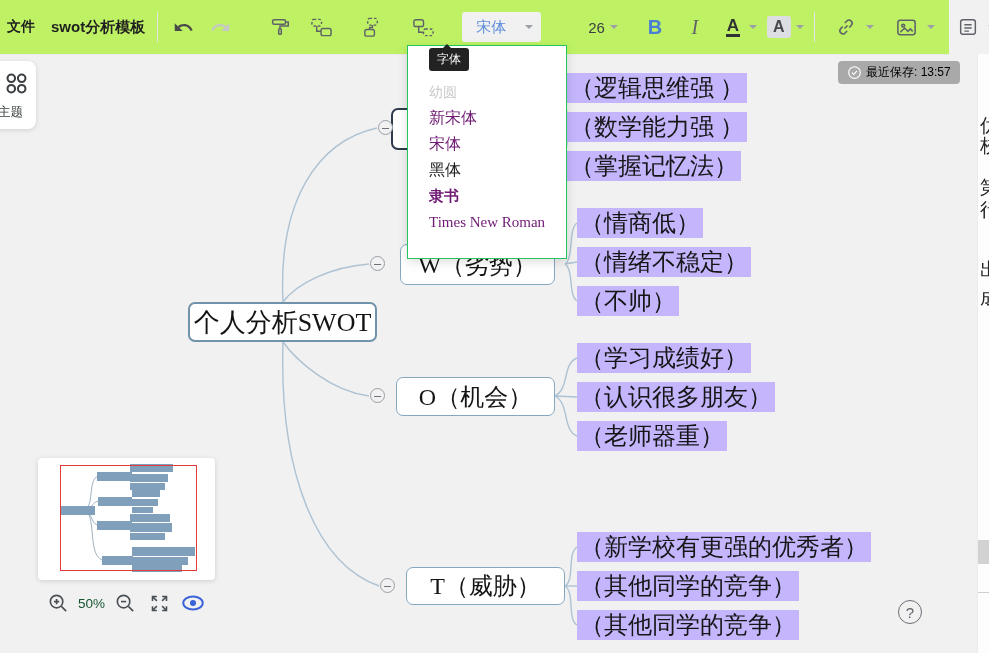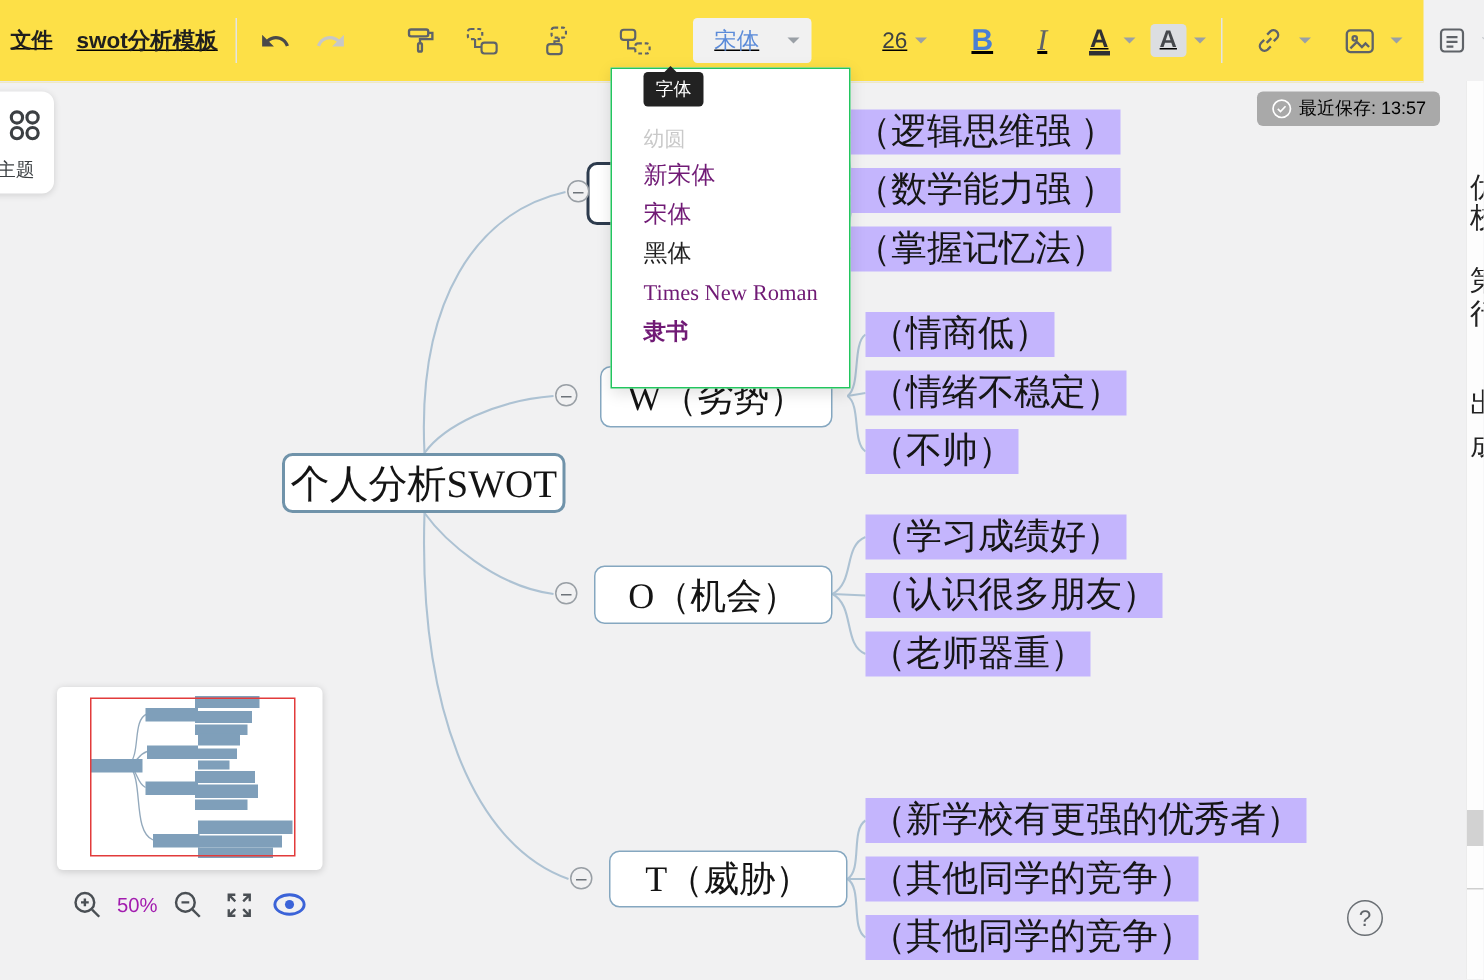--- a/index.html
+++ b/index.html
@@ -6,22 +6,22 @@
   body{
     width:989px;height:653px;position:relative;overflow:hidden;
     background:#f1f1f2;
     font-family:"Liberation Sans","DejaVu Sans",sans-serif;
     -webkit-font-smoothing:antialiased;
   }
   .serif{font-family:"Liberation Serif","DejaVu Serif",serif;}
 
   
   #toolbar{
-    position:absolute;left:0;top:0;width:949px;height:54px;background:#fde047;
-    border-bottom:1px solid #e9e9e9;z-index:60;display:flex;align-items:center;text-decoration:underline;
+    position:absolute;left:0;top:0;width:949px;height:54px;background:#bef264;
+    border-bottom:1px solid #e9e9e9;z-index:60;display:flex;align-items:center;
   }
   .tb-text{font-weight:bold;color:#1f1f1f;font-size:14px;white-space:nowrap;cursor:pointer;}
   #file-menu{margin-left:7px;}
   #doc-title{margin-left:16px;font-size:15px;}
   .tb-div{width:1px;height:30px;background:#e4e4e4;margin:0 6px;flex:none;}
   .tb-btn{width:34px;height:34px;display:flex;align-items:center;justify-content:center;border-radius:4px;cursor:pointer;flex:none;}
   .caret{width:0;height:0;border-left:4px solid transparent;border-right:4px solid transparent;border-top:4.5px solid #9aa0a6;margin-left:3px;flex:none;cursor:pointer;}
   #font-select{display:flex;align-items:center;height:30px;background:#f1f1f1;border-radius:3px;padding:0 8px 0 14px;cursor:pointer;}
   #font-select .fname{color:#5b8bd9;font-size:15px;font-family:"Liberation Serif","DejaVu Serif",serif;min-width:46px;}
   #size-select{display:flex;align-items:center;height:30px;padding:0 6px;cursor:pointer;}
@@ -95,21 +95,21 @@
     position:absolute;left:38px;top:458px;width:177px;height:122px;background:#fff;border-radius:4px;
     box-shadow:0 1px 5px rgba(0,0,0,.15);z-index:40;
   }
   #mm-viewport{position:absolute;border:1.5px solid #e23b3b;box-sizing:border-box;cursor:move;}
   .mm-bar{position:absolute;background:#7f9fba;}
   #mm-curves{position:absolute;left:0;top:0;}
   #map-controls{
     position:absolute;left:44px;top:588px;height:30px;display:flex;align-items:center;z-index:40;
   }
   #map-controls .ctl{display:flex;align-items:center;justify-content:center;width:28px;height:28px;cursor:pointer;}
-  #zoom-level{font-size:13.5px;color:#a21caf;margin:0 6px;cursor:default;}
+  #zoom-level{font-size:13.5px;color:#14532d;margin:0 6px;cursor:default;}
 
   
   #help-btn{
     position:absolute;left:898px;top:600px;width:24px;height:24px;border:1.4px solid #6a6f74;border-radius:50%;
     color:#5f6368;font-size:15px;display:flex;align-items:center;justify-content:center;z-index:40;cursor:pointer;
     box-sizing:border-box;background:transparent;
   }
 
   
   #right-strip{
@@ -271,22 +271,22 @@
   <div class="tb-div" style="margin-left:8px;background:#ececec;"></div>
 
 </div>
 
 <div id="font-dropdown">
   <div id="font-options">
       <div class="font-opt fo-0">幼圆</div>
       <div class="font-opt fo-1">新宋体</div>
       <div class="font-opt fo-2">宋体</div>
       <div class="font-opt fo-4">黑体</div>
+      <div class="font-opt fo-5">隶书</div>
       <div class="font-opt fo-6">Times New Roman</div>
-      <div class="font-opt fo-5">隶书</div>
     </div>
 </div>
 <div id="font-tooltip">字体</div>
 
 <div id="theme-card">
   <svg class="t-icon" width="25" height="25" viewBox="0 0 24 24" fill="none" stroke="#3c4043" stroke-width="2">
     <circle cx="7" cy="7" r="3.6"></circle>
       <circle cx="17" cy="7" r="3.6"></circle>
       <circle cx="7" cy="17" r="3.6"></circle>
       <circle cx="17" cy="17" r="3.6"></circle>

